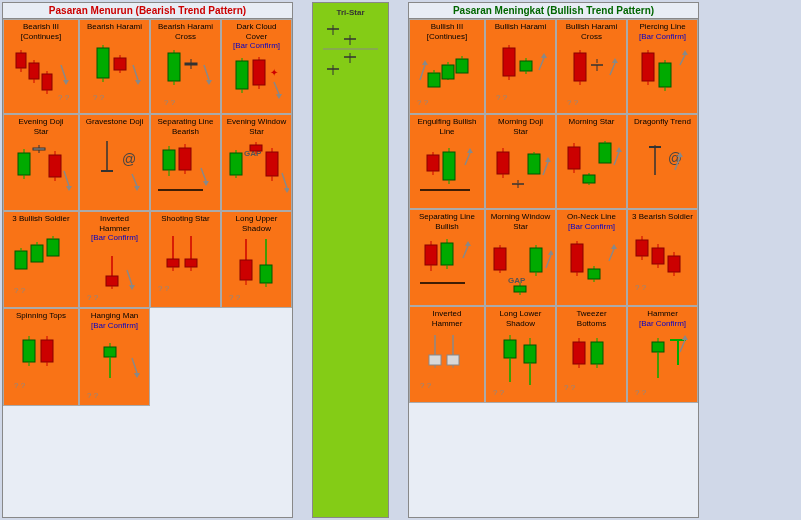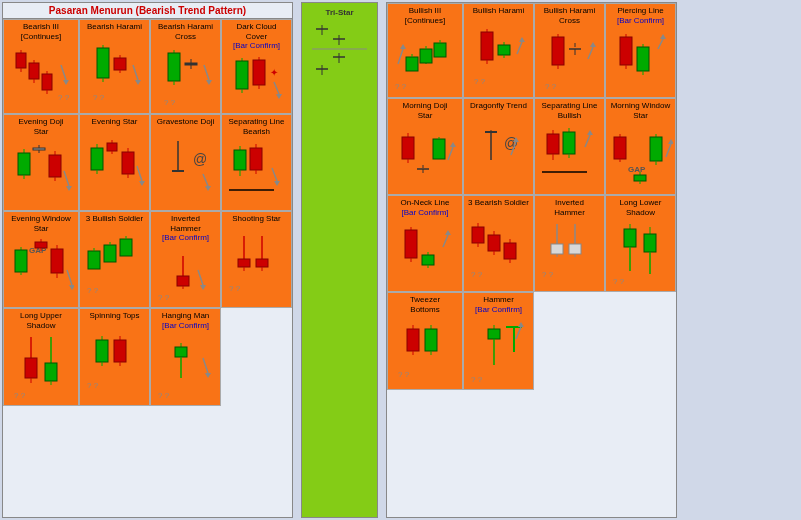--- a/index.html
+++ b/index.html
@@ -8,21 +8,21 @@
       font-size: 9px;
       background: #d0d8e8;
       width: 801px;
       height: 520px;
       overflow: hidden;
     }
     .main-container {
       display: flex;
       width: 669px;
       height: 520px;
-      gap: 8px;
+      gap: 19px;
       padding: 2px;
     }
     .section {
       border: 1px solid #888;
       background: #e8edf5;
       flex: 1;
     }
     .section-header {
       text-align: center;
       font-weight: bold;
@@ -191,41 +191,20 @@
             <line x1="46" y1="10" x2="46" y2="14" stroke="#c00" stroke-width="1"></line>
             <rect x="40" y="14" width="12" height="22" fill="#c00" stroke="#800"></rect>
             <line x1="46" y1="36" x2="46" y2="40" stroke="#c00" stroke-width="1"></line>
 
             <line x1="55" y1="30" x2="60" y2="45" stroke="#888" stroke-width="1.5"></line>
             <polygon points="57,45 63,45 60,50" fill="#888"></polygon>
           </svg>
         </div>
       </div>
 
-      <div class="pattern-cell">
-        <div class="pattern-name">Evening Star</div>
-        <div class="candle-area">
-          <svg width="65" height="65">
-            <line x1="15" y1="8" x2="15" y2="12" stroke="#0a0" stroke-width="1"></line>
-            <rect x="9" y="12" width="12" height="22" fill="#0a0" stroke="#050"></rect>
-            <line x1="15" y1="34" x2="15" y2="38" stroke="#0a0" stroke-width="1"></line>
-
-            <line x1="30" y1="4" x2="30" y2="7" stroke="#c00" stroke-width="1"></line>
-            <rect x="25" y="7" width="10" height="8" fill="#c00" stroke="#800"></rect>
-            <line x1="30" y1="15" x2="30" y2="18" stroke="#c00" stroke-width="1"></line>
-
-            <line x1="46" y1="12" x2="46" y2="16" stroke="#c00" stroke-width="1"></line>
-            <rect x="40" y="16" width="12" height="22" fill="#c00" stroke="#800"></rect>
-            <line x1="46" y1="38" x2="46" y2="42" stroke="#c00" stroke-width="1"></line>
-
-            <line x1="55" y1="30" x2="60" y2="45" stroke="#888" stroke-width="1.5"></line>
-            <polygon points="57,45 63,45 60,50" fill="#888"></polygon>
-          </svg>
-        </div>
-      </div>
 
       <div class="pattern-cell">
         <div class="pattern-name">Gravestone Doji</div>
         <div class="candle-area">
           <svg width="65" height="65">
 
             <line x1="25" y1="5" x2="25" y2="35" stroke="#333" stroke-width="1.5"></line>
             <line x1="19" y1="35" x2="31" y2="35" stroke="#333" stroke-width="2"></line>
 
             <text x="40" y="28" fill="#444" font-size="14">@</text>
@@ -409,20 +388,21 @@
         <line x1="9" y1="52" x2="21" y2="52" stroke="#333" stroke-width="1.5"></line>
         <line x1="15" y1="52" x2="15" y2="58" stroke="#333" stroke-width="1"></line>
 
         <line x1="5" y1="32" x2="60" y2="32" stroke="#888" stroke-width="1"></line>
       </svg>
     </div>
 
   </div>
 
   <div class="section">
+    <div class="section-header bullish-header">Pasaran Meningkat (Bullish Trend Pattern)</div>
     <div class="pattern-grid">
 
       <div class="pattern-cell">
         <div class="pattern-name">Bullish III<br>[Continues]</div>
         <div class="candle-area">
           <svg width="70" height="65">
 
             <line x1="8" y1="35" x2="13" y2="20" stroke="#888" stroke-width="1.5"></line>
             <polygon points="10,20 16,20 13,15" fill="#888"></polygon>
 
@@ -492,20 +472,38 @@
             <line x1="35" y1="15" x2="35" y2="18" stroke="#0a0" stroke-width="1"></line>
             <rect x="29" y="18" width="12" height="24" fill="#0a0" stroke="#050"></rect>
             <line x1="35" y1="42" x2="35" y2="46" stroke="#0a0" stroke-width="1"></line>
 
             <line x1="50" y1="20" x2="55" y2="10" stroke="#888" stroke-width="1.5"></line>
             <polygon points="52,10 58,10 55,5" fill="#888"></polygon>
           </svg>
         </div>
       </div>
 
+      <div class="pattern-cell">
+        <div class="pattern-name">Engulfing Bullish<br>Line</div>
+        <div class="candle-area">
+          <svg width="65" height="65">
+            <line x1="18" y1="12" x2="18" y2="15" stroke="#c00" stroke-width="1"></line>
+            <rect x="12" y="15" width="12" height="16" fill="#c00" stroke="#800"></rect>
+            <line x1="18" y1="31" x2="18" y2="35" stroke="#c00" stroke-width="1"></line>
+
+            <line x1="34" y1="8" x2="34" y2="12" stroke="#0a0" stroke-width="1"></line>
+            <rect x="28" y="12" width="12" height="28" fill="#0a0" stroke="#050"></rect>
+            <line x1="34" y1="40" x2="34" y2="44" stroke="#0a0" stroke-width="1"></line>
+
+            <line x1="5" y1="50" x2="55" y2="50" stroke="#000" stroke-width="1.5"></line>
+            <line x1="50" y1="25" x2="55" y2="13" stroke="#888" stroke-width="1.5"></line>
+            <polygon points="52,13 58,13 55,8" fill="#888"></polygon>
+          </svg>
+        </div>
+      </div>
 
       <div class="pattern-cell">
         <div class="pattern-name">Morning Doji<br>Star</div>
         <div class="candle-area">
           <svg width="65" height="65">
             <line x1="15" y1="8" x2="15" y2="12" stroke="#c00" stroke-width="1"></line>
             <rect x="9" y="12" width="12" height="22" fill="#c00" stroke="#800"></rect>
             <line x1="15" y1="34" x2="15" y2="38" stroke="#c00" stroke-width="1"></line>
 
             <line x1="30" y1="40" x2="30" y2="43" stroke="#333" stroke-width="1"></line>
@@ -515,20 +513,41 @@
             <line x1="46" y1="20" x2="46" y2="24" stroke="#0a0" stroke-width="1"></line>
             <rect x="40" y="14" width="12" height="20" fill="#0a0" stroke="#050"></rect>
             <line x1="46" y1="12" x2="46" y2="14" stroke="#0a0" stroke-width="1"></line>
 
             <line x1="55" y1="35" x2="60" y2="22" stroke="#888" stroke-width="1.5"></line>
             <polygon points="57,22 63,22 60,17" fill="#888"></polygon>
           </svg>
         </div>
       </div>
 
+      <div class="pattern-cell">
+        <div class="pattern-name">Morning Star</div>
+        <div class="candle-area">
+          <svg width="65" height="65">
+            <line x1="15" y1="8" x2="15" y2="12" stroke="#c00" stroke-width="1"></line>
+            <rect x="9" y="12" width="12" height="22" fill="#c00" stroke="#800"></rect>
+            <line x1="15" y1="34" x2="15" y2="38" stroke="#c00" stroke-width="1"></line>
+
+            <line x1="30" y1="38" x2="30" y2="40" stroke="#0a0" stroke-width="1"></line>
+            <rect x="24" y="40" width="12" height="8" fill="#0a0" stroke="#050"></rect>
+            <line x1="30" y1="48" x2="30" y2="50" stroke="#0a0" stroke-width="1"></line>
+
+            <line x1="46" y1="14" x2="46" y2="18" stroke="#0a0" stroke-width="1"></line>
+            <rect x="40" y="8" width="12" height="20" fill="#0a0" stroke="#050"></rect>
+            <line x1="46" y1="6" x2="46" y2="8" stroke="#0a0" stroke-width="1"></line>
+
+            <line x1="55" y1="30" x2="60" y2="17" stroke="#888" stroke-width="1.5"></line>
+            <polygon points="57,17 63,17 60,12" fill="#888"></polygon>
+          </svg>
+        </div>
+      </div>
 
       <div class="pattern-cell">
         <div class="pattern-name">Dragonfly Trend</div>
         <div class="candle-area">
           <svg width="65" height="65">
 
             <line x1="25" y1="10" x2="25" y2="12" stroke="#333" stroke-width="1"></line>
             <line x1="19" y1="12" x2="31" y2="12" stroke="#333" stroke-width="2"></line>
             <line x1="25" y1="12" x2="25" y2="40" stroke="#333" stroke-width="1.5"></line>
 

